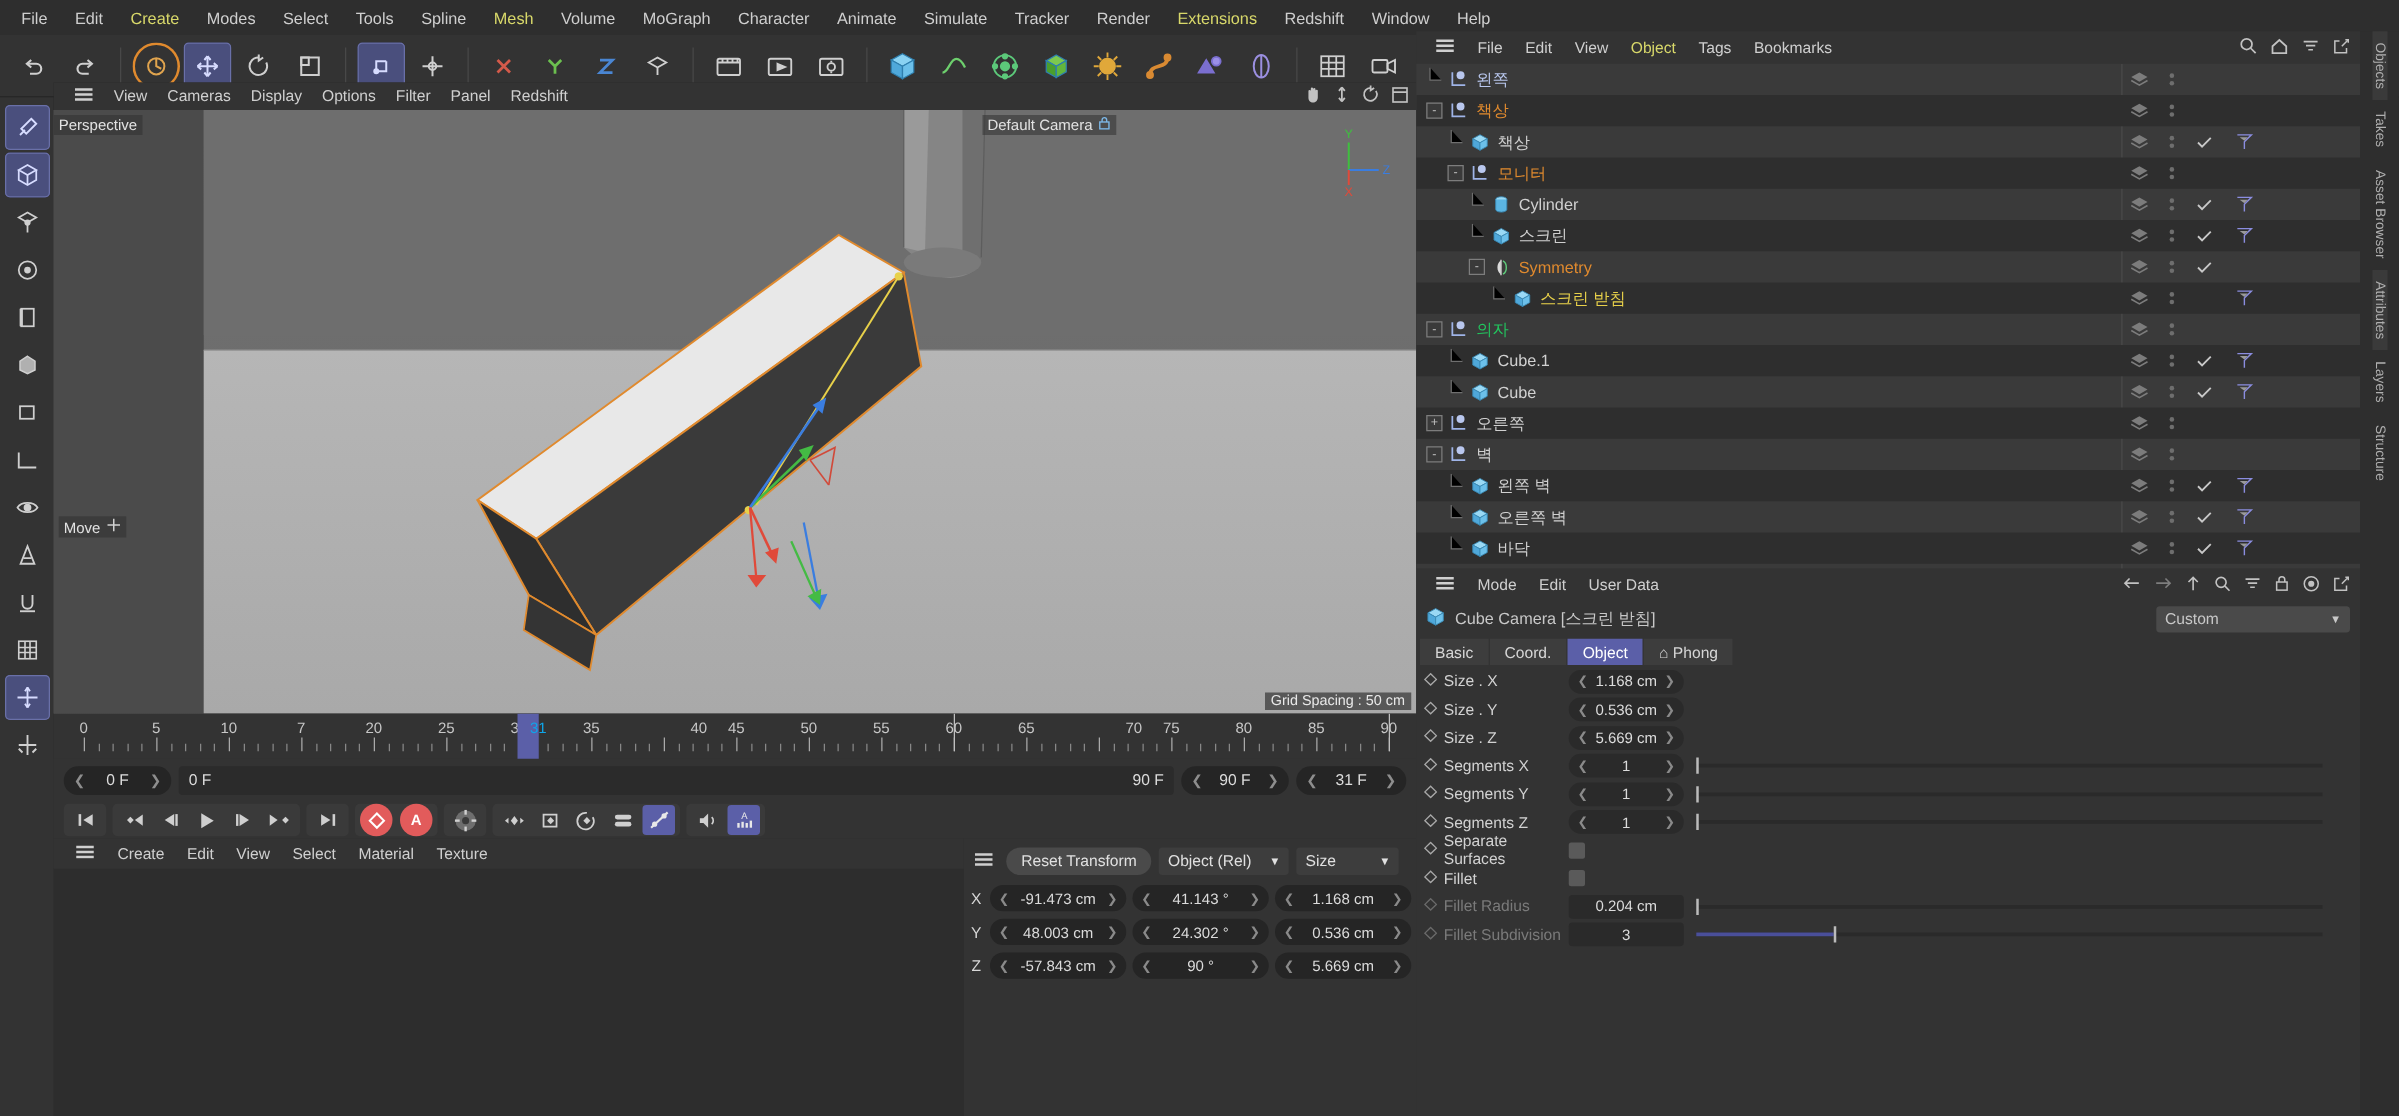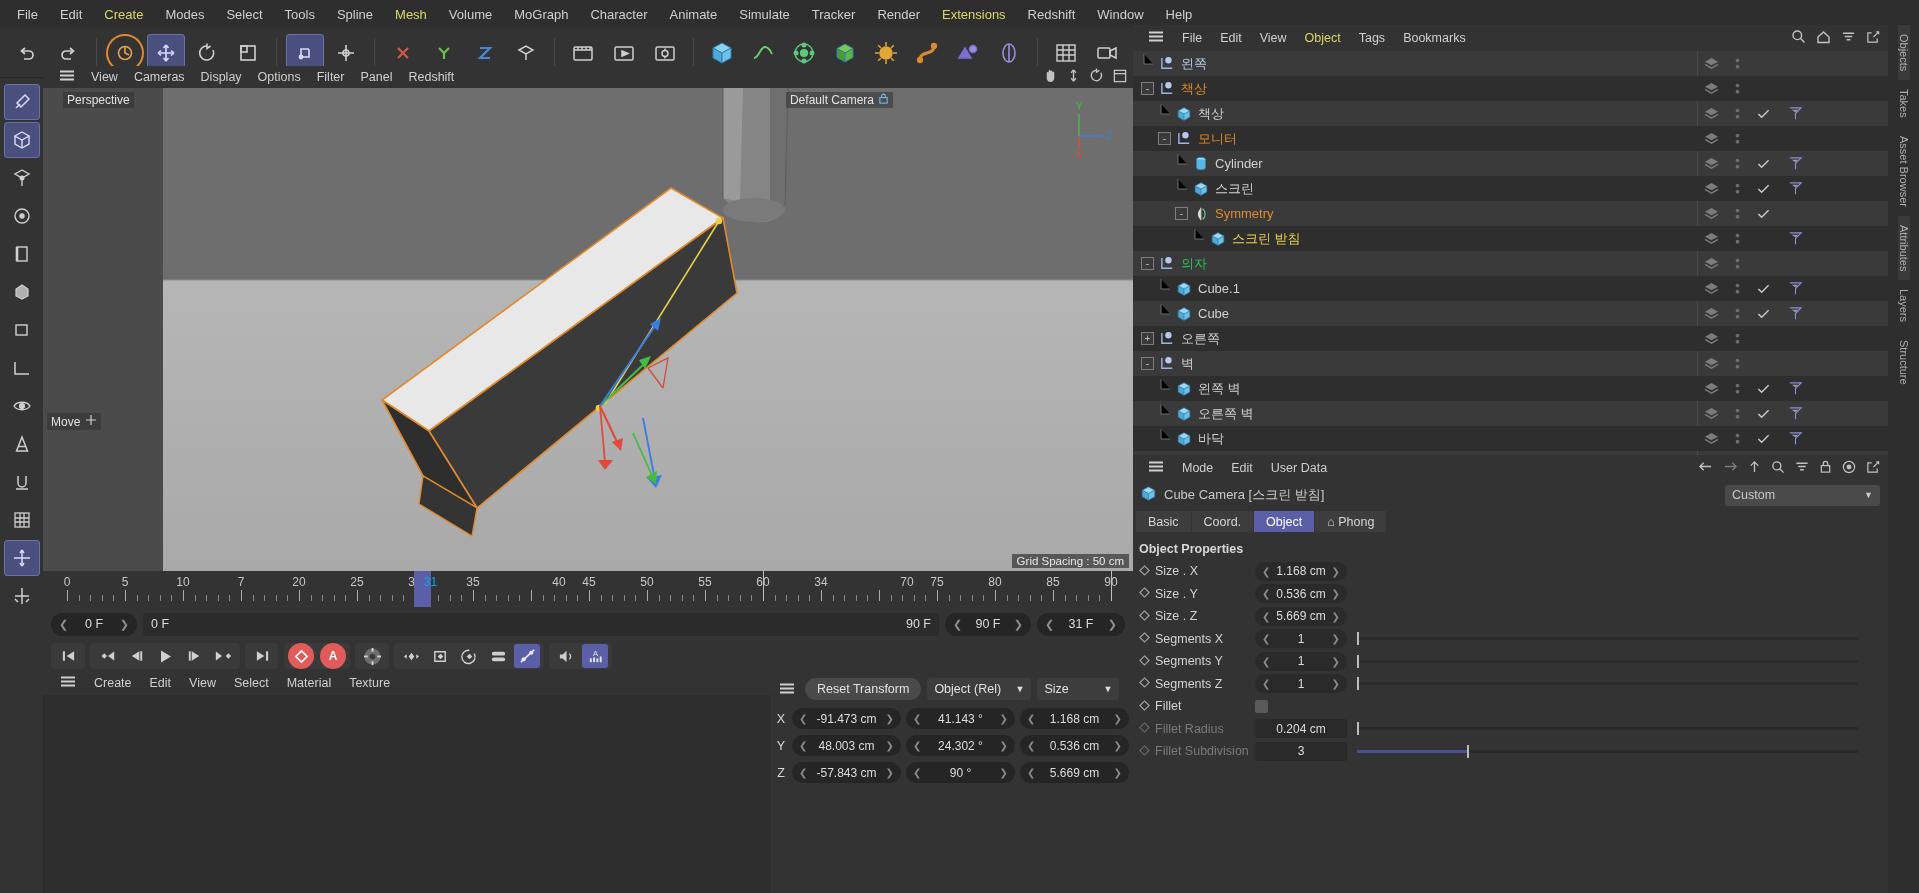--- a/index.html
+++ b/index.html
@@ -537,21 +537,21 @@
         <polygon points="562,382 555,372 570,372" fill="#e04a3a"></polygon>
         <line x1="600" y1="330" x2="612" y2="392" stroke="#3a7de0" stroke-width="1.8"></line>
         <polygon points="613,400 604,390 619,387" fill="#3a7de0"></polygon>
         <line x1="590" y1="345" x2="610" y2="390" stroke="#44bb44" stroke-width="1.8"></line>
         <polygon points="613,396 603,389 614,383" fill="#44bb44"></polygon>
 
         <path d="M605 280 L625 270 L620 300" fill="none" stroke="#d14a3a" stroke-width="1.3"></path>
         <path d="M605 280 L620 300" fill="none" stroke="#d14a3a" stroke-width="1.3"></path>
       </svg>
 
-      <div class="vp-lbl" style="left:20px; top:4px;">Perspective</div>
+      <div class="vp-lbl" style="left:0; top:4px;">Perspective</div>
       <div class="vp-lbl" style="right:240px; top:4px; display:flex; align-items:center; gap:4px;">
         <span>Default Camera</span>
         <span>
           <svg width="11" height="11" viewBox="0 0 12 12" fill="none" stroke="#7db8e8" stroke-width="1.2">
             <rect x="2" y="5" width="8" height="6"></rect>
               <path d="M4 5 V3.2 a2 2 0 0 1 4 0 V5"></path>
             </svg></span>
       </div>
       <div class="vp-lbl" style="left:4px; bottom:141px; display:flex; align-items:center; gap:5px;">
         <span>Move</span>
@@ -674,21 +674,21 @@
         <div class="lab" style="left: 198px;">7</div>
         <div class="lab" style="left: 256px;">20</div>
         <div class="lab" style="left: 314px;">25</div>
         <div class="lab" style="left: 372px;">30</div>
         <div class="lab" style="left: 430px;">35</div>
         <div class="lab" style="left: 516px;">40</div>
         <div class="lab" style="left: 546px;">45</div>
         <div class="lab" style="left: 604px;">50</div>
         <div class="lab" style="left: 662px;">55</div>
         <div class="lab" style="left: 720px;">60</div>
-        <div class="lab" style="left: 778px;">34</div>
+        <div class="lab" style="left: 778px;">65</div>
         <div class="lab" style="left: 864px;">70</div>
         <div class="lab" style="left: 894px;">75</div>
         <div class="lab" style="left: 952px;">80</div>
         <div class="lab" style="left: 1010px;">85</div>
         <div class="lab" style="left: 1068px;">90</div>
         <div class="playhead" style="left: 370.6px;"></div>
         <div class="lab" style="left: 387.6px; color: #0ea5e9;">31</div>
         <div class="playline" style="left: 720px;"></div>
         <div class="playline" style="left: 1068px;"></div>
       </div>
@@ -1594,21 +1594,20 @@
         <span>Custom</span>
         <span style="font-size:9px;">▼</span>
       </div>
     </div>
     <div class="tabs" id="attrtabs">
         <div class="tab">Basic</div>
         <div class="tab">Coord.</div>
         <div class="tab sel">Object</div>
         <div class="tab">⌂ Phong</div>
       </div>
-    <div class="secthead">Object Properties</div>
     <div id="props">
         <div class="prow">
           <span class="kf"><svg width="11" height="11" viewBox="0 0 12 12" fill="none" stroke="#a8a8a8" stroke-width="1.2">
               <path d="M6 1 L11 6 L6 11 L1 6 Z"></path>
             </svg></span>
           <span class="plbl">Size . X</span>
           <div class="pfield">
             <span class="ar">❮</span>
             <span>1.168 cm</span>
             <span class="ar">❯</span>
@@ -1670,20 +1669,27 @@
             </svg></span>
           <span class="plbl">Segments Z</span>
           <div class="pfield">
             <span class="ar">❮</span>
             <span>1</span>
             <span class="ar">❯</span>
           </div>
           <div class="slider">
             <div class="knob" style="left:0%"></div>
           </div>
+        </div>
+        <div class="prow">
+          <span class="kf"><svg width="11" height="11" viewBox="0 0 12 12" fill="none" stroke="#a8a8a8" stroke-width="1.2">
+              <path d="M6 1 L11 6 L6 11 L1 6 Z"></path>
+            </svg></span>
+          <span class="plbl">Separate Surfaces</span>
+          <span class="chk"></span>
         </div>
         <div class="prow">
           <span class="kf"><svg width="11" height="11" viewBox="0 0 12 12" fill="none" stroke="#a8a8a8" stroke-width="1.2">
               <path d="M6 1 L11 6 L6 11 L1 6 Z"></path>
             </svg></span>
           <span class="plbl">Fillet</span>
           <span class="chk"></span>
         </div>
         <div class="prow dim">
           <span class="kf"><svg width="11" height="11" viewBox="0 0 12 12" fill="none" stroke="#6a6a6a" stroke-width="1.2">

